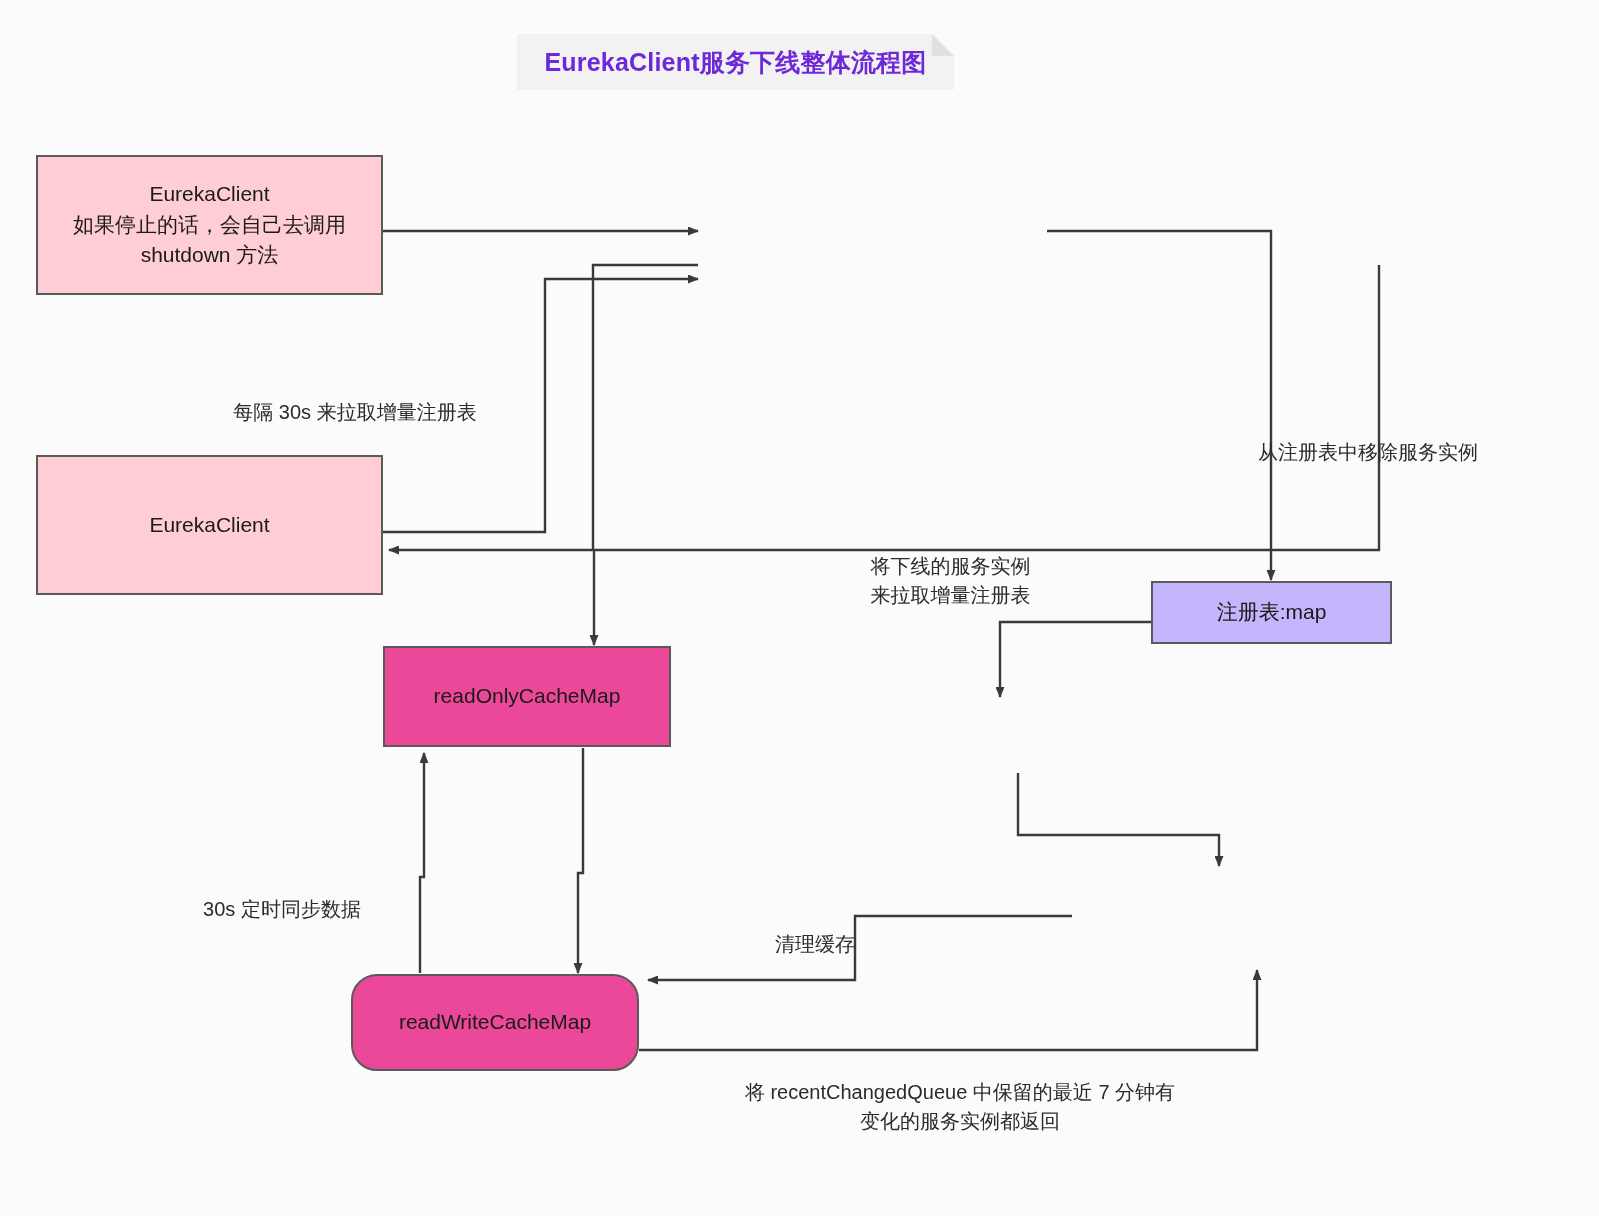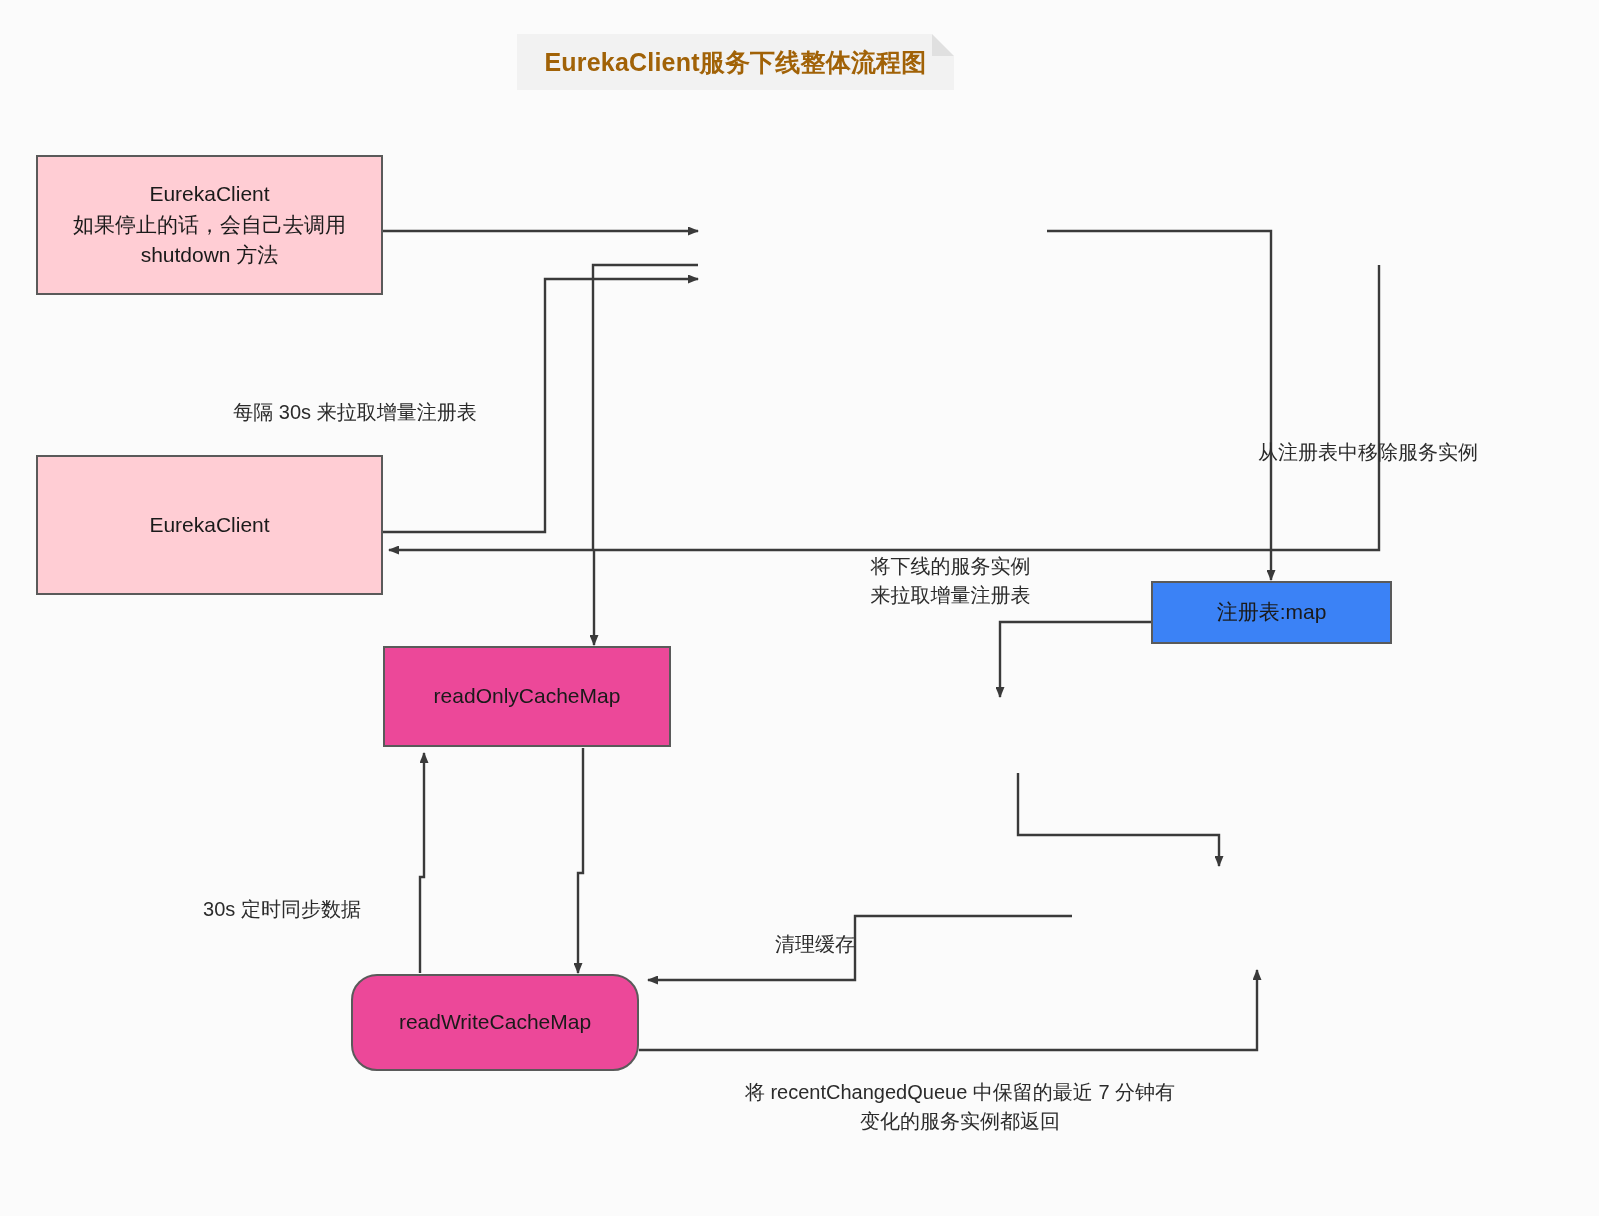--- a/index.html
+++ b/index.html
@@ -32,34 +32,34 @@
     align-items: center;
     justify-content: center;
     text-align: center;
     color: #1a1a1a;
     line-height: 1.45;
     white-space: pre-line;
     font-size: 21px;
   }
   .node-pink   { background: #ffcdd4; }
   .node-orange { background: #fcdfac; }
-  .node-green  { background: #3b82f6; }
+  .node-green  { background: #c4b5fd; }
   .node-blue   { background: #ec4899; }
   .node-cyan   { background: #b4eef4; }
   .node-white  { background: #ffffff; }
 
   .title-note {
     position: absolute;
     background: #f2f2f2;
     display: flex;
     align-items: center;
     justify-content: center;
     font-weight: bold;
     font-size: 25px;
-    color: #a16207;
+    color: #6d28d9;
     letter-spacing: .2px;
   }
   .title-fold {
     position: absolute;
     width: 0; height: 0;
     border-left: 22px solid #e0e0e0;
     border-top: 22px solid #fbfbfb;
   }
   .edge-label {
     position: absolute;

